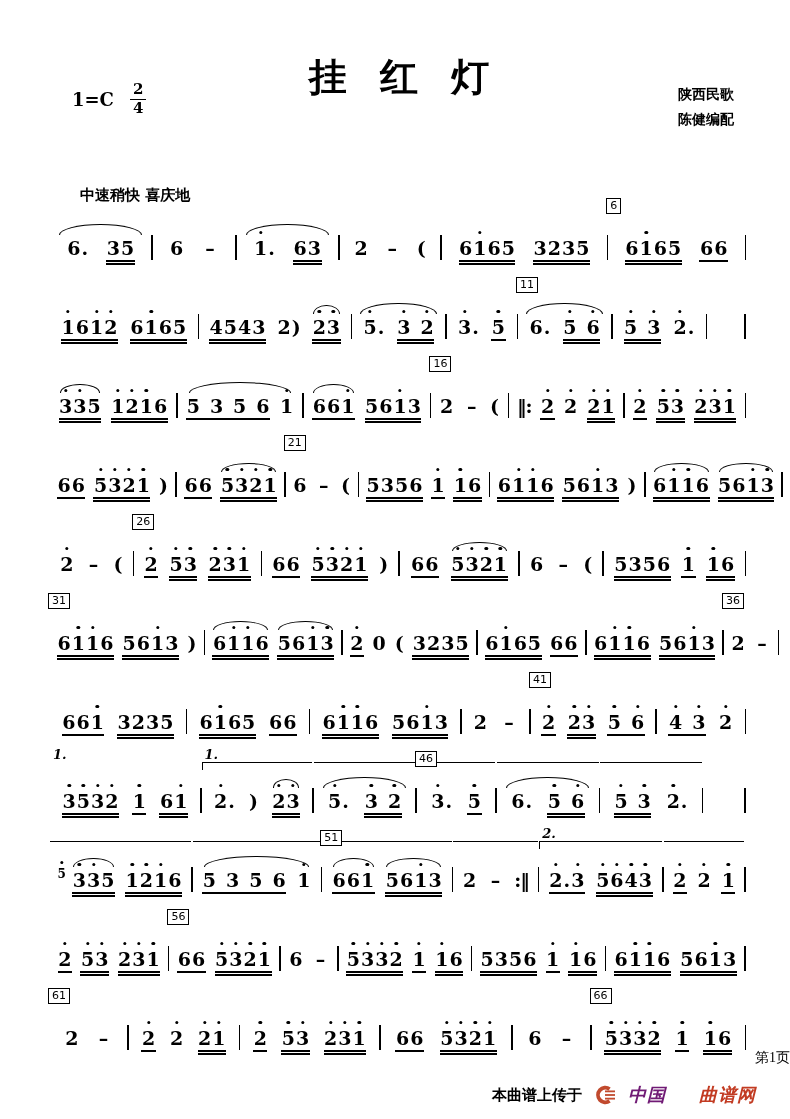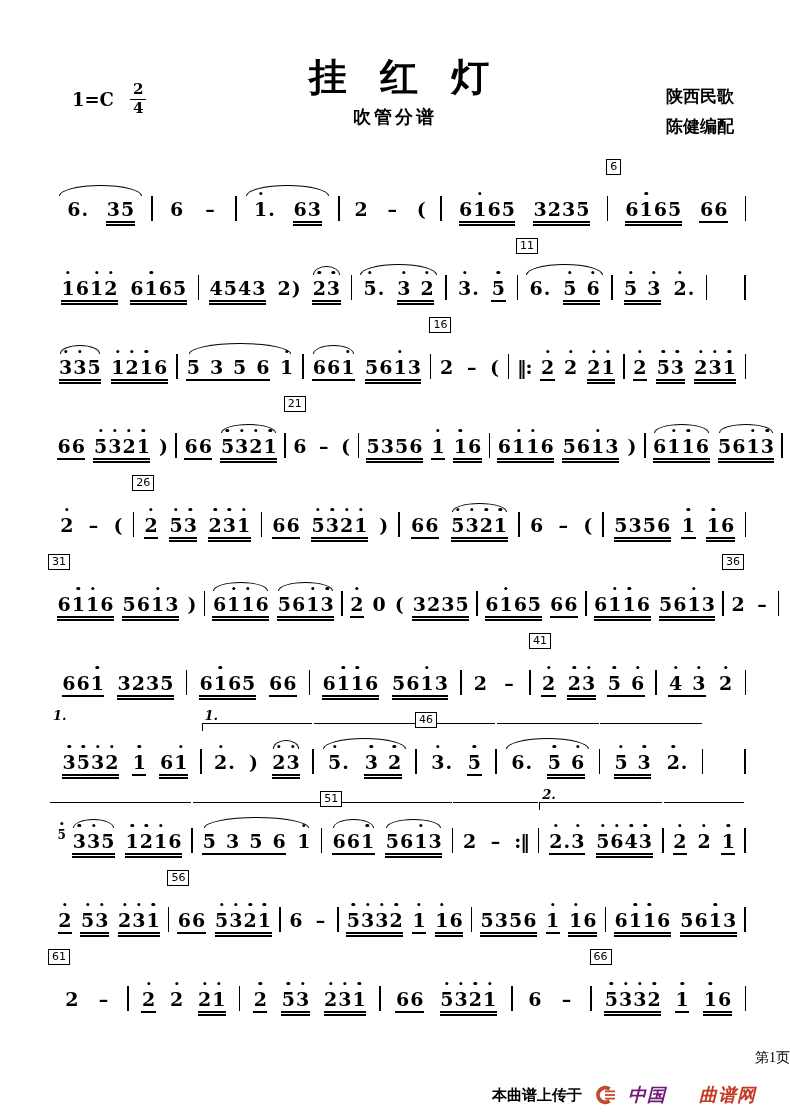--- a/index.html
+++ b/index.html
@@ -10,21 +10,21 @@
   .keytime{position:absolute;left:72px;top:82px;font-size:18px;font-weight:bold;
            display:flex;align-items:center;font-family:"DejaVu Serif",serif;}
   .frac{display:inline-flex;flex-direction:column;align-items:center;margin-left:16px;
         font-size:15px;line-height:1.05;font-weight:bold;}
   .frac .num{border-bottom:1.5px solid #000;padding:0 3px 1px;}
   .frac .den{padding-top:1px;}
   .title{text-align:center;font-size:38px;font-weight:bold;letter-spacing:10px;
          font-family:"DejaVu Sans","Liberation Sans",sans-serif;padding-left:18px;}
   .subtitle{text-align:center;font-size:18px;font-weight:bold;margin-top:2px;letter-spacing:3px;
          font-family:"DejaVu Sans","Liberation Sans",sans-serif;}
-  .credits{position:absolute;right:56px;top:82px;text-align:right;font-size:17px;font-weight:bold;
+  .credits{position:absolute;right:56px;top:82px;text-align:right;font-size:14px;font-weight:bold;
          line-height:1.75;font-family:"DejaVu Sans","Liberation Sans",sans-serif;}
   
   .score{padding:0 44px 0 50px;margin-top:6px;}
   .tempo{font-size:15px;font-weight:bold;margin:0 0 20px 30px;
          font-family:"DejaVu Sans","Liberation Sans",sans-serif;}
   .line{display:flex;align-items:flex-start;height:38px;margin-bottom:41px;position:relative;}
   .measure{position:relative;display:flex;align-items:flex-start;justify-content:space-evenly;
            flex:1 1 auto;padding:12px 3px 0;}
   .measure.empty{flex:0.45 1 26px;}
   .bar{width:1.5px;background:#000;height:25px;margin-top:10px;flex:0 0 auto;}
@@ -65,28 +65,28 @@
 
 <div class="header">
   <div class="keytime">
     <span>1=C</span>
     <span class="frac">
       <span class="num">2</span>
       <span class="den">4</span>
     </span>
   </div>
   <div class="title">挂 红 灯</div>
-  <div class="subtitle">吹管分谱</div>
   <div class="credits">
     <div>陕西民歌</div>
     <div>陈健编配</div>
   </div>
 </div>
 
 <div class="score">
+  <div class="tempo">中速稍快 喜庆地</div>
   <div id="score-lines">
       <div class="line">
         <div class="measure">
           <span class="marc"></span>
           <span class="tok"><span class="u0"><span class="nt">6</span><span class="nt">.</span></span></span>
           <span class="tok"><span class="u2"><span class="nt">3</span><span class="nt">5</span></span></span>
         </div>
         <span class="bar"></span>
         <div class="measure">
           <span class="tok"><span class="u0"><span class="nt">6</span></span></span>

